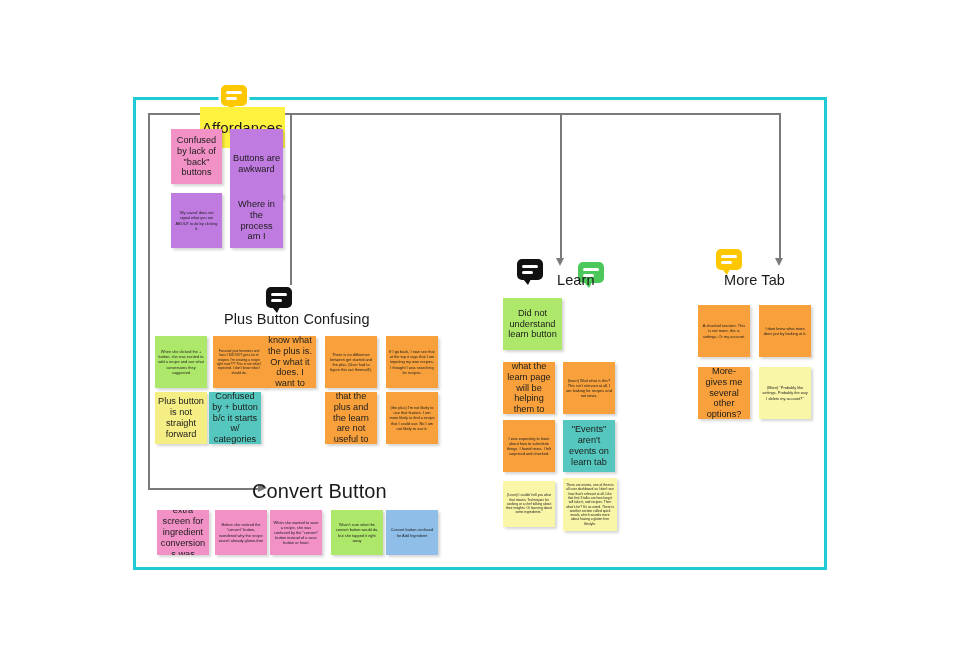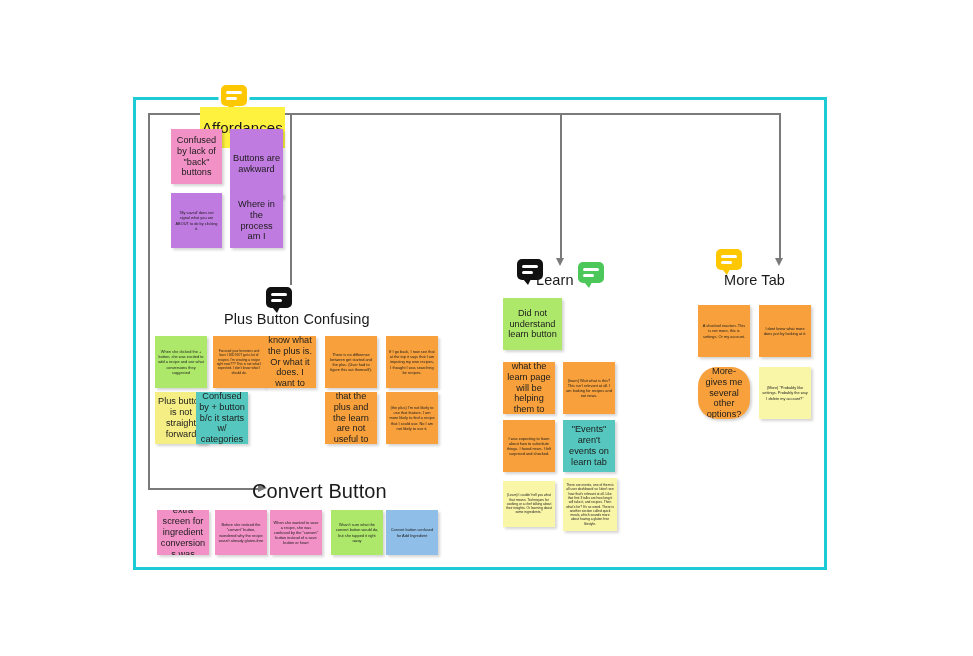--- a/index.html
+++ b/index.html
@@ -149,51 +149,51 @@
   </div>
   <div class="sec-title" style="left:224px; top:311px;">Plus Button Confusing</div>
 
   <div class="note small" style="left:155px; top:336px; width:52px; height:52px; background:#AEE86B;">When she clicked the + button, she was excited to add a recipe and see what conversions they suggested</div>
   <div class="note tiny" style="left:213px; top:336px; width:52px; height:52px; background:#F8A13C;">Focused your brownies and bars I DID NOT get a lot of recipes. I'm creating a recipe right now??? This is not what I expected. I don't know what I should do.</div>
   <div class="note big" style="left:264px; top:336px; width:52px; height:52px; background:#F8A13C;">I don't know what the plus is. Or what it does. I want to click it.</div>
   <div class="note small" style="left:325px; top:336px; width:52px; height:52px; background:#F8A13C;">There is no difference between get started and the plus. (User had to figure this out themself).</div>
   <div class="note small" style="left:386px; top:336px; width:52px; height:52px; background:#F8A13C;">If I go back, I now see that at the top it says that I am imputing my own recipes, I thought I was searching for recipes.</div>
 
   <div class="note big" style="left:155px; top:392px; width:52px; height:52px; background:#F5EE85;">Plus button is not straight forward</div>
-  <div class="note big" style="left:196px; top:392px; width:52px; height:52px; background:#56C7BE;">Confused by + button b/c it starts w/ categories</div>
+  <div class="note big" style="left:209px; top:392px; width:52px; height:52px; background:#56C7BE;">Confused by + button b/c it starts w/ categories</div>
   <div class="note big" style="left:325px; top:392px; width:52px; height:52px; background:#F8A13C;">I learned that the plus and the learn are not useful to me.</div>
   <div class="note small" style="left:386px; top:392px; width:52px; height:52px; background:#F8A13C;">(the plus) I'm not likely to use that feature. I am more likely to find a recipe that I could use. No I am not likely to use it.</div>
 
   <div class="bubble black" style="left:517px; top:259px;">
     <span class="ln ln1"></span>
     <span class="ln ln2"></span>
   </div>
   <div class="bubble green" style="left:578px; top:262px;">
     <span class="ln ln1"></span>
     <span class="ln ln2"></span>
   </div>
-  <div class="sec-title" style="left:536px; top:272px;">Learn</div>
+  <div class="sec-title" style="left:557px; top:272px;">Learn</div>
 
   <div class="note big" style="left:503px; top:298px; width:59px; height:52px; background:#AEE86B;">Did not understand learn button</div>
   <div class="note big" style="left:503px; top:362px; width:52px; height:52px; background:#F8A13C;">Not clear what the learn page will be helping them to learn.</div>
   <div class="note small" style="left:563px; top:362px; width:52px; height:52px; background:#F8A13C;">(learn) Wait what is this? This isn't relevant at all. I am looking for recipes and not news.</div>
   <div class="note small" style="left:503px; top:420px; width:52px; height:52px; background:#F8A13C;">I was expecting to learn about how to substitute things. I found news. I felt surprised and shocked.</div>
   <div class="note big" style="left:563px; top:420px; width:52px; height:52px; background:#56C7BE;">"Events" aren't events on learn tab</div>
   <div class="note tiny" style="left:503px; top:481px; width:52px; height:46px; background:#FAF6A8;">(Learn) I couldn't tell you what that means. Techniques for cooking or a chef talking about their insights. Or learning about some ingredients."</div>
   <div class="note tiny" style="left:563px; top:478px; width:54px; height:53px; background:#FAF6A8;">There are events, one of them is all user dashboard so I don't see how that's relevant at all. Like that first 3 talks are how long it will take it, and recipes. Then what's for? It's so weird. There is another section called quick meals, which sounds more about having a gluten free lifestyle.</div>
 
   <div class="bubble yellow" style="left:716px; top:249px;">
     <span class="ln ln1"></span>
     <span class="ln ln2"></span>
   </div>
   <div class="sec-title" style="left:724px; top:272px;">More Tab</div>
 
   <div class="note small" style="left:698px; top:305px; width:52px; height:52px; background:#F8A13C;">A shocked reaction. This is not more, this is settings. Or my account.</div>
   <div class="note small" style="left:759px; top:305px; width:52px; height:52px; background:#F8A13C;">I dont know what more does just by looking at it.</div>
-  <div class="note big" style="left:698px; top:367px; width:52px; height:52px; background:#F8A13C;border-radius:19px;">More- gives me several other options?</div>
+  <div class="note big" style="left:698px; top:367px; width:52px; height:52px; background:#F8A13C;">More- gives me several other options?</div>
   <div class="note small" style="left:759px; top:367px; width:52px; height:52px; background:#FAF6A8;">(More) "Probably like settings. Probably the way I delete my account?"</div>
 
   <div class="sec-title" style="left:252px; top:480px; font-size:20px;">Convert Button</div>
 
   <div class="note big" style="left:157px; top:510px; width:52px; height:45px; background:#F191C6;">Thought extra screen for ingredient conversions was tedious</div>
   <div class="note small" style="left:215px; top:510px; width:52px; height:45px; background:#F191C6;">Before she noticed the "convert" button, wondered why the recipe wasn't already gluten-free</div>
   <div class="note small" style="left:270px; top:510px; width:52px; height:45px; background:#F191C6;">When she wanted to save a recipe, she was confused by the "convert" button instead of a save button or heart</div>
   <div class="note small" style="left:331px; top:510px; width:52px; height:45px; background:#AEE86B;">Wasn't sure what the convert button would do, but she tapped it right away</div>
   <div class="note small" style="left:386px; top:510px; width:52px; height:45px; background:#8FBEE8;">Convert button confused for Add Ingredient</div>
 

